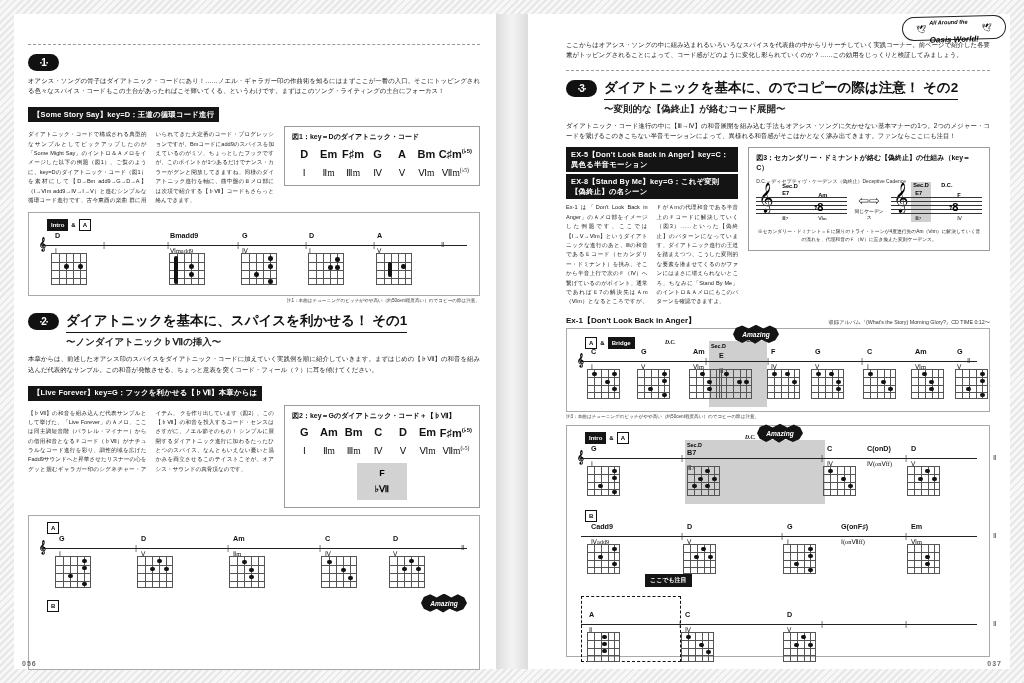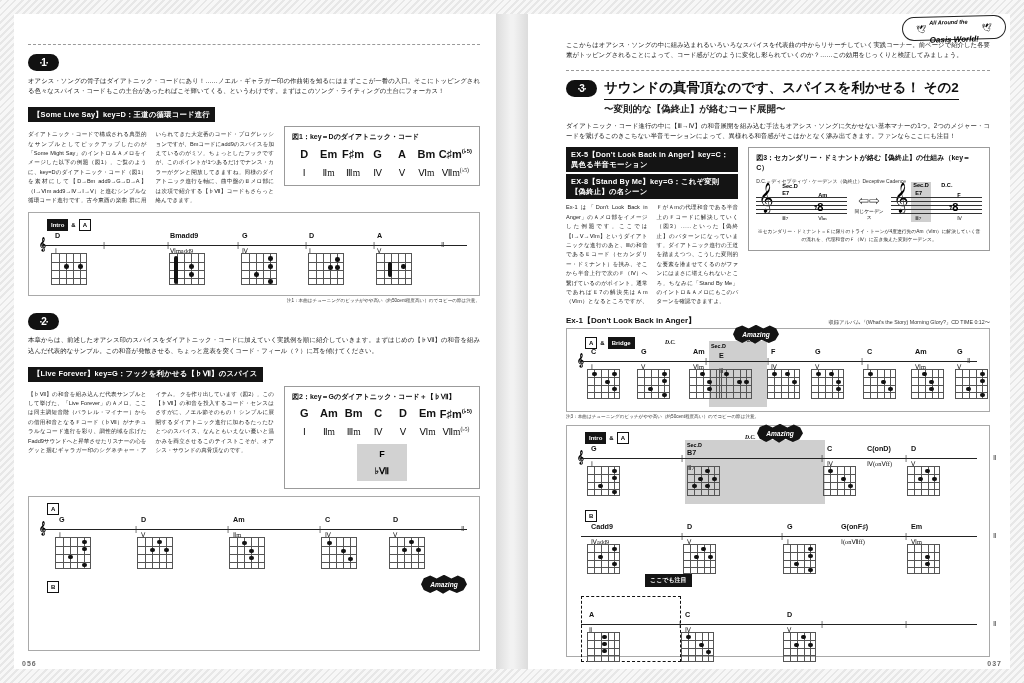--- a/index.html
+++ b/index.html
@@ -166,21 +166,21 @@
   <div class="col" style="left:28px; top:38px; width:452px;">
 
     <div class="dotrule"></div>
 
     <div class="secrow">
       <div class="secnum">∙1∙</div>
     </div>
     <div class="lead">オアシス・ソングの骨子はダイアトニック・コードにあり！……ノエル・ギャラガー印の作曲術を知るにはまずここが一番の入口。そこにトッピングされる色々なスパイス・コードもこの土台があったればこそ輝いてくる、というわけです。まずはこのソング・ライティングの土台にフォーカス！</div>
 
     <div style="margin-top:6px;">
-      <span class="barlabel">【Some Live Say】key=D：王道の循環コード進行</span>
+      <span class="barlabel">【Some Story Say】key=D：王道の循環コード進行</span>
     </div>
 
     <div style="display:flex; gap:10px; margin-top:4px;">
       <div style="flex:1 1 54%;">
         <div class="twocol">
           <span>ダイアトニック・コードで構成される典型的なサンプルとしてピックアップしたのが「Some Might Say」のイントロ＆Ａメロをイメージした以下の例題（図1）。ご覧のように、key=Dのダイアトニック・コード（図1）を素材にして【D→Bm add9→G→D→A】（Ⅰ→Ⅵm add9→Ⅳ→Ⅰ→Ⅴ）と進むシンプルな循環コード進行です。古今東西の楽曲</span>
           <span>群に用いられてきた大定番のコード・プログレッションですが、Bmコードにadd9のスパイスを加えているのがミソ。ちょっとしたフックですが、このポイントが1つあるだけでナンス・カラーがグンと開放してきますね。同様のダイアトニック進行を軸に、曲中盤のＢメロ部には次項で紹介する【♭Ⅶ】コードもさらっと絡んできます。</span>
         </div>
       </div>
       <div style="flex:0 0 196px;">
@@ -337,25 +337,29 @@
             </div>
               </div>
           </div>
         </div>
       </div>
       <div class="footnote" style="text-align:right;">注1：本曲はチューニングのピッチがやや高い（約50cent程度高い）のでコピーの際は注意。</div>
     </div>
 
     <div class="secrow" style="margin-top:8px;">
       <div class="secnum">∙2∙</div>
+      <div>
+        <div class="sech1">ダイアトニックを基本に、スパイスを利かせる！ その1</div>
+        <div class="sech2">〜ノンダイアトニック♭Ⅶの挿入〜</div>
+      </div>
     </div>
     <div class="lead">本章からは、前述したオアシス印のスパイスをダイアトニック・コードに加えていく実践例を順に紹介していきます。まずはじめの【♭Ⅶ】の和音を組み込んだ代表的なサンプル。この和音が発散させる、ちょっと意表を突くコード・フィール（？）に耳を傾けてください。</div>
 
     <div style="margin-top:6px;">
-      <span class="barlabel">【Live Forever】key=G：フックを利かせる【♭Ⅶ】のスパイス</span>
+      <span class="barlabel">【Live Forever】key=G：フックを利かせる【♭Ⅶ】本章からは</span>
     </div>
 
     <div style="display:flex; gap:10px; margin-top:4px;">
       <div style="flex:1 1 54%;">
         <div class="twocol">
           <span>【♭Ⅶ】の和音を組み込んだ代表サンプルとして挙げた、「Live Forever」のＡメロ。ここは同主調短音階（パラレル・マイナー）からの借用和音となるＦコード（♭Ⅶ）がナチュラルなコード進行を彩り、調性的域を広げたFadd9サウンドへと昇華させたリスナーの心をグッと掴むギャラガー印のシグネチャー・アイテム。</span>
           <span>クを作り出しています（図2）。この【♭Ⅶ】の和音を投入するコード・センスはさすがに、ノエル節そのもの！ シンプルに展開するダイアトニック進行に加わるたったひとつのスパイス、なんともいえない憂いと温かみを両立させるこのテイストこそが、オアシス・サウンドの真骨頂なのです。</span>
         </div>
       </div>
       <div style="flex:0 0 196px;">
@@ -535,21 +539,21 @@
   <div class="pagenum l">056</div>
 
   <div class="col" style="left:566px; top:40px; width:424px;">
 
     <div class="lead" style="margin-top:0;">ここからはオアシス・ソングの中に組み込まれるいろいろなスパイスを代表曲の中からリサーチしていく実践コーナー。前ページで紹介した各要素がトッピングされることによって、コード感がどのように変化し彩られていくのか？……この効用をじっくりと検証してみましょう。</div>
     <div class="dotrule" style="margin-top:9px;"></div>
 
     <div class="secrow">
       <div class="secnum">∙3∙</div>
       <div>
-        <div class="sech1">サウンドの真骨頂なのです、スパイスを利かせる！ その2</div>
+        <div class="sech1">ダイアトニックを基本に、のでコピーの際は注意！ その2</div>
         <div class="sech2">〜変則的な【偽終止】が絡むコード展開〜</div>
       </div>
     </div>
     <div class="lead">ダイアトニック・コード進行の中に【Ⅲ→Ⅳ】の和音展開を組み込む手法もオアシス・ソングに欠かせない基本マナーの1つ。2つのメジャー・コードを繋げるこのきこちない半音モーションによって、異様れる和音感がそこはかとなく滲み出てきます。ファンならここにも注目！</div>
 
     <div style="display:flex; gap:10px; margin-top:6px;">
       <div style="flex:1 1 50%;">
         <div><span class="barlabel">EX-5【Don't Look Back in Anger】key=C：異色る半音モーション</span></div>
         <div style="margin-top:2px;"><span class="barlabel">EX-8【Stand By Me】key=G：これぞ変則【偽終止】の名シーン</span></div>
         <div class="twocol">

